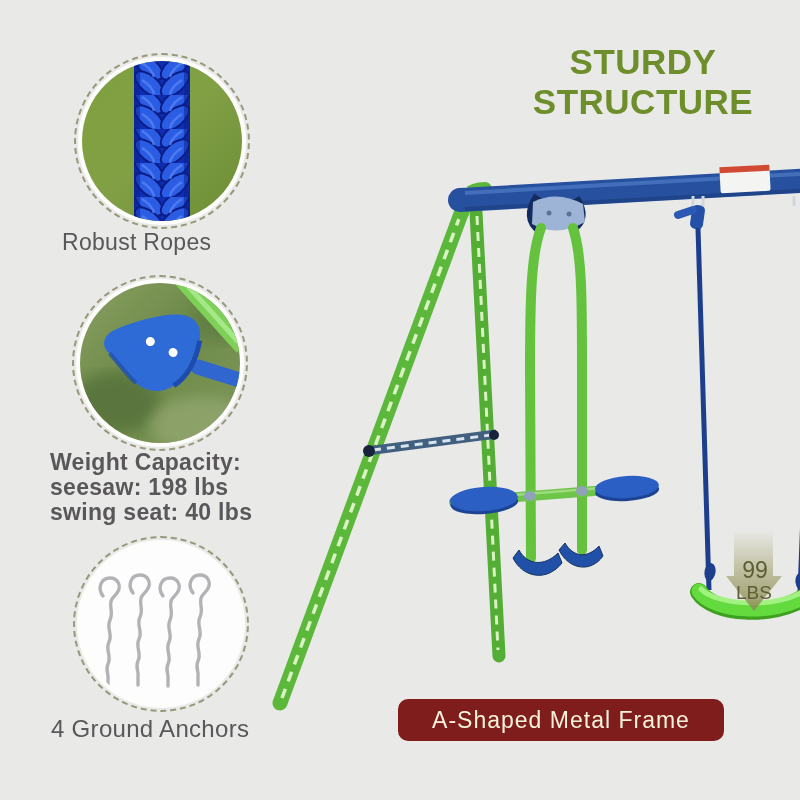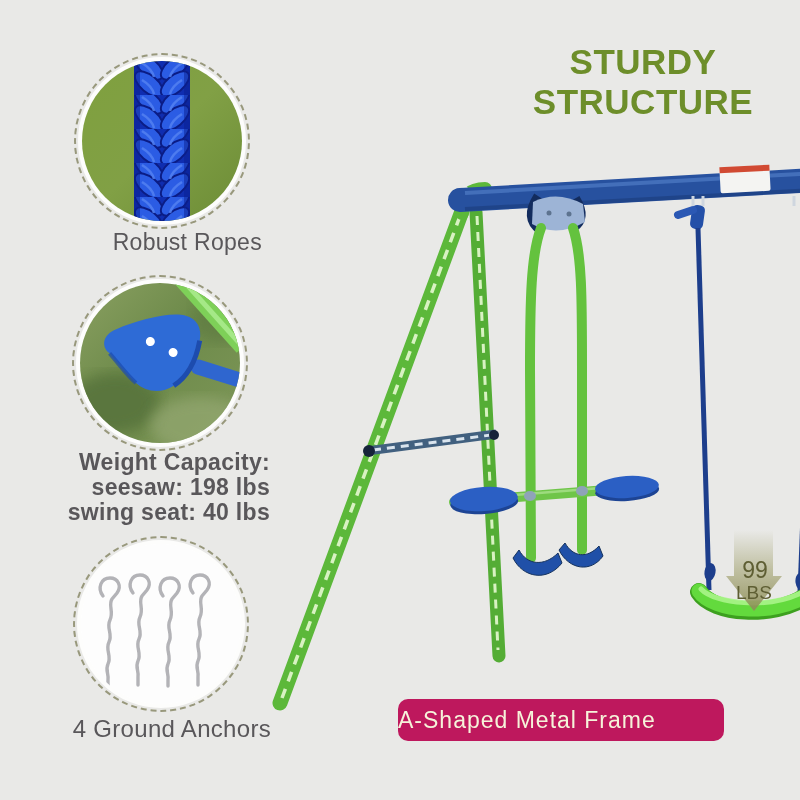--- a/index.html
+++ b/index.html
@@ -4,24 +4,24 @@
 <style>
   html,body{margin:0;padding:0;background:#e9e9e7;}
   .canvas{position:relative;width:800px;height:800px;background:#e9e9e7;overflow:hidden;
           font-family:"Liberation Sans",sans-serif;margin-left:33px;}
   .title{position:absolute;left:430px;top:42px;width:360px;text-align:center;
          font-size:35px;font-weight:700;letter-spacing:.5px;color:#6d8e2a;margin:0;}
   .callout-ring{position:absolute;border:2px dashed #98987c;border-radius:50%;padding:2px;}
   .callout-photo{display:block;width:160px;height:160px;border:4px solid #fdfdfc;
                  border-radius:50%;overflow:hidden;background:#fff;}
   .callout-photo svg{display:block;width:160px;height:160px;}
-  .callout-label{position:absolute;text-align:right;color:#59575a;font-size:23px;
+  .callout-label{position:absolute;text-align:left;color:#59575a;font-size:23px;
                  letter-spacing:.3px;line-height:25px;}
-  .banner{position:absolute;left:365px;top:699px;width:326px;height:42px;background:#be185d;
-          border-radius:10px;display:flex;align-items:center;justify-content:flex-start;}
+  .banner{position:absolute;left:365px;top:699px;width:326px;height:42px;background:#7f1d1d;
+          border-radius:10px;display:flex;align-items:center;justify-content:center;}
   .banner span{color:#f6f3da;font-size:23px;letter-spacing:1px;}
   .scene{position:absolute;left:0;top:0;width:800px;height:800px;}
   svg text{font-family:"Liberation Sans",sans-serif;}
 </style>
 </head>
 <body>
 
 <div class="canvas">
 
   <h1 class="title">STURDY STRUCTURE</h1>

